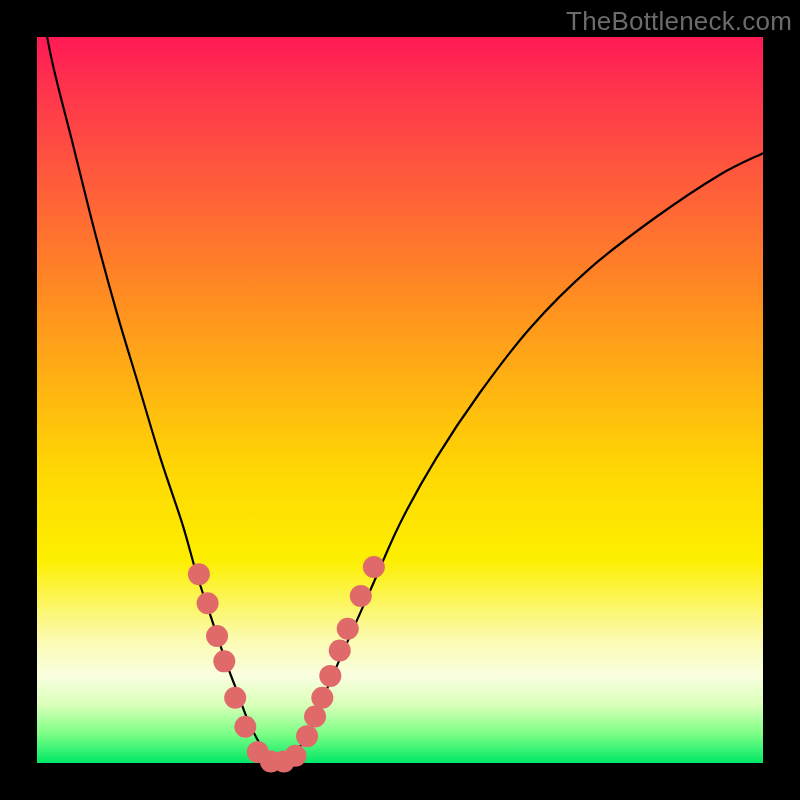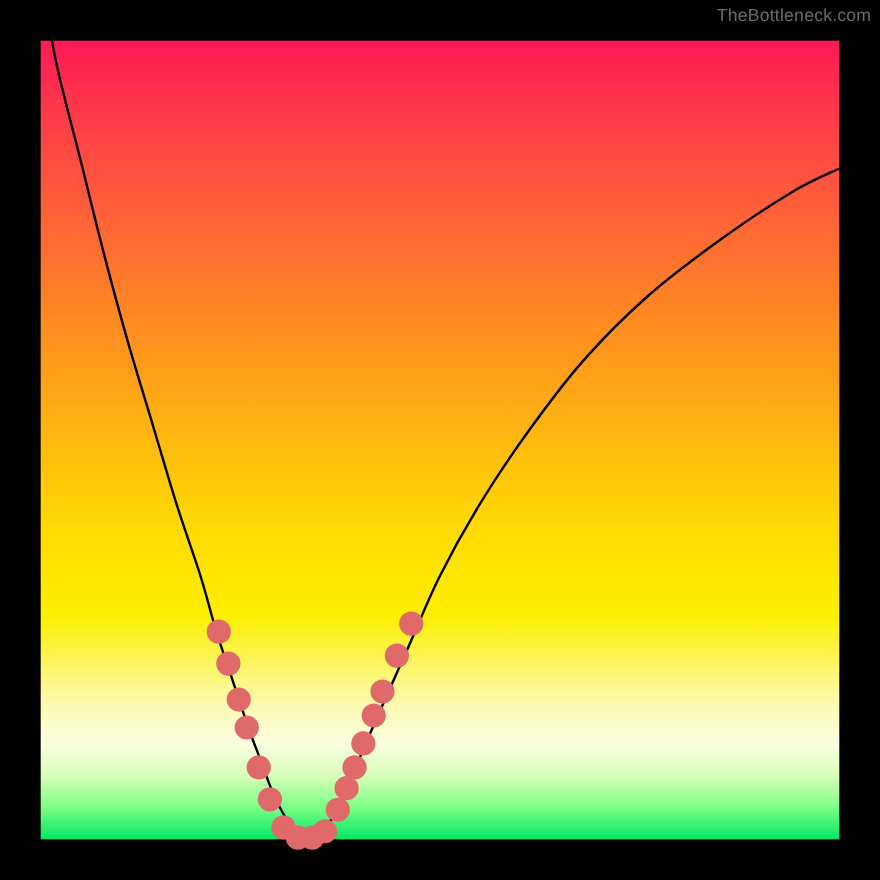--- a/index.html
+++ b/index.html
@@ -38,21 +38,21 @@
       #d9ffb8 92%,
       #7cff86 96%,
       #00e765 100%
     );
   }
   .watermark {
     position: absolute;
     top: 6px;
     right: 8px;
     color: #6b6b6b;
-    font-size: 16px;
+    font-size: 26px;
     font-weight: 400;
     letter-spacing: 0.2px;
     user-select: none;
   }
   svg.overlay {
     position: absolute;
     left: 37px;
     top: 37px;
     width: 726px;
     height: 726px;

